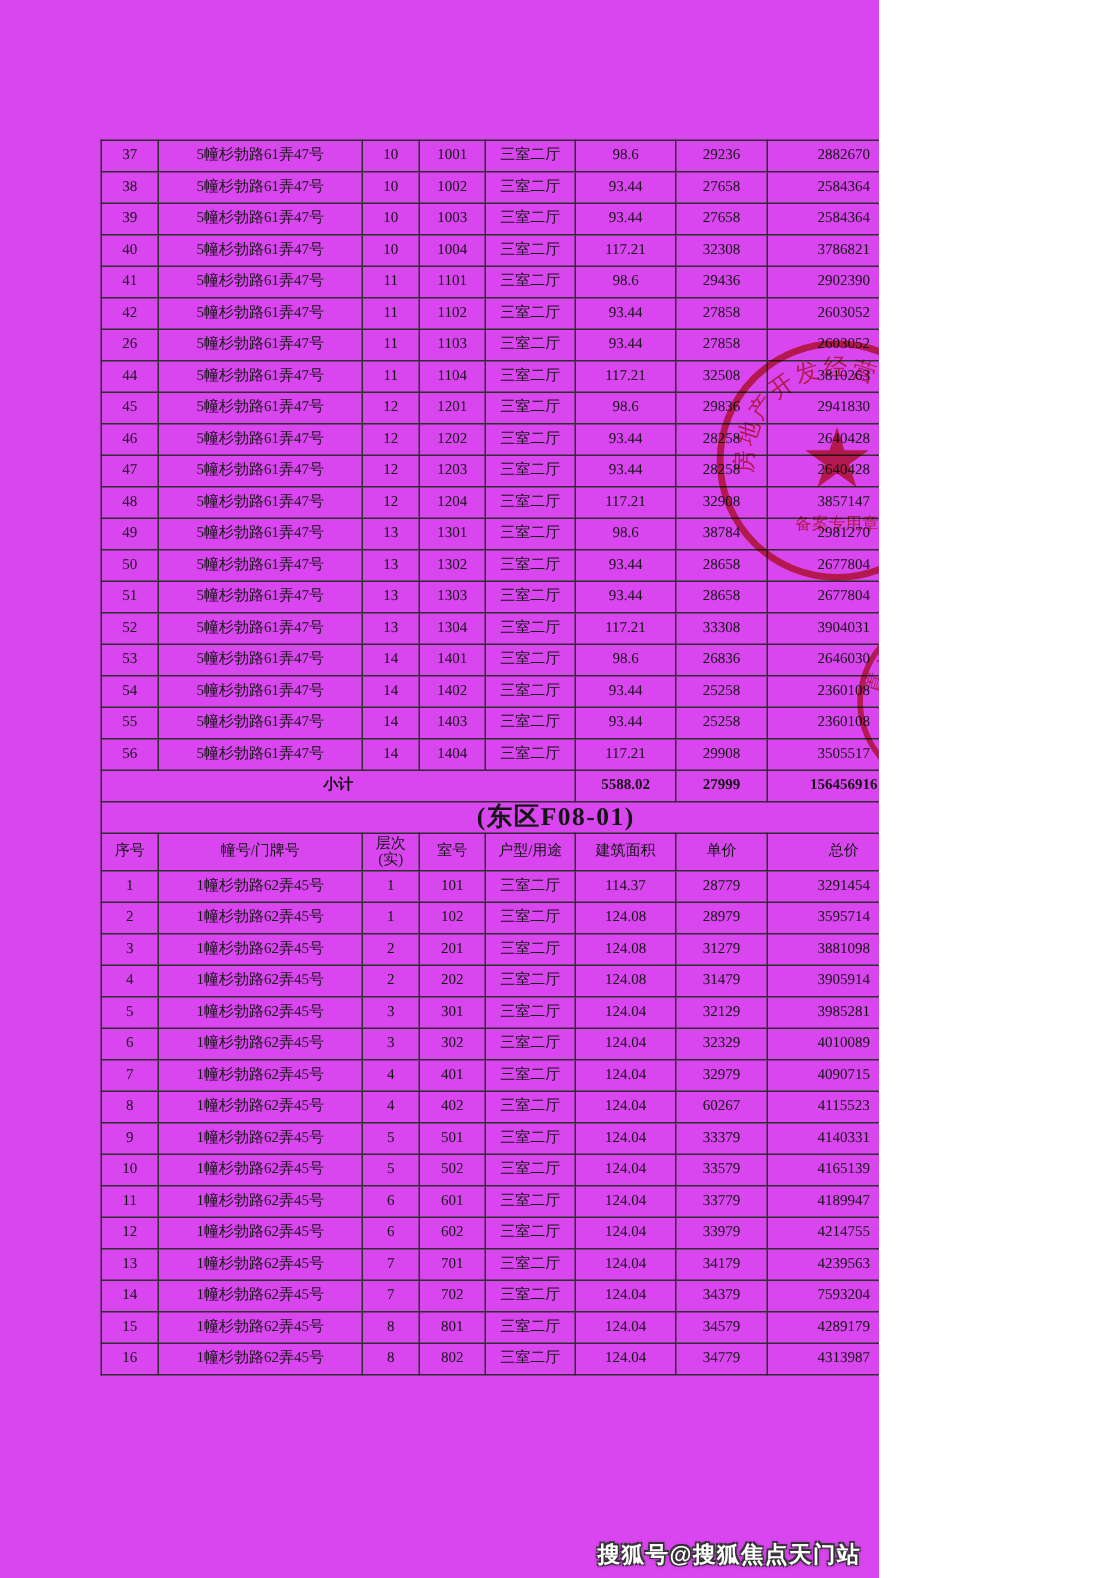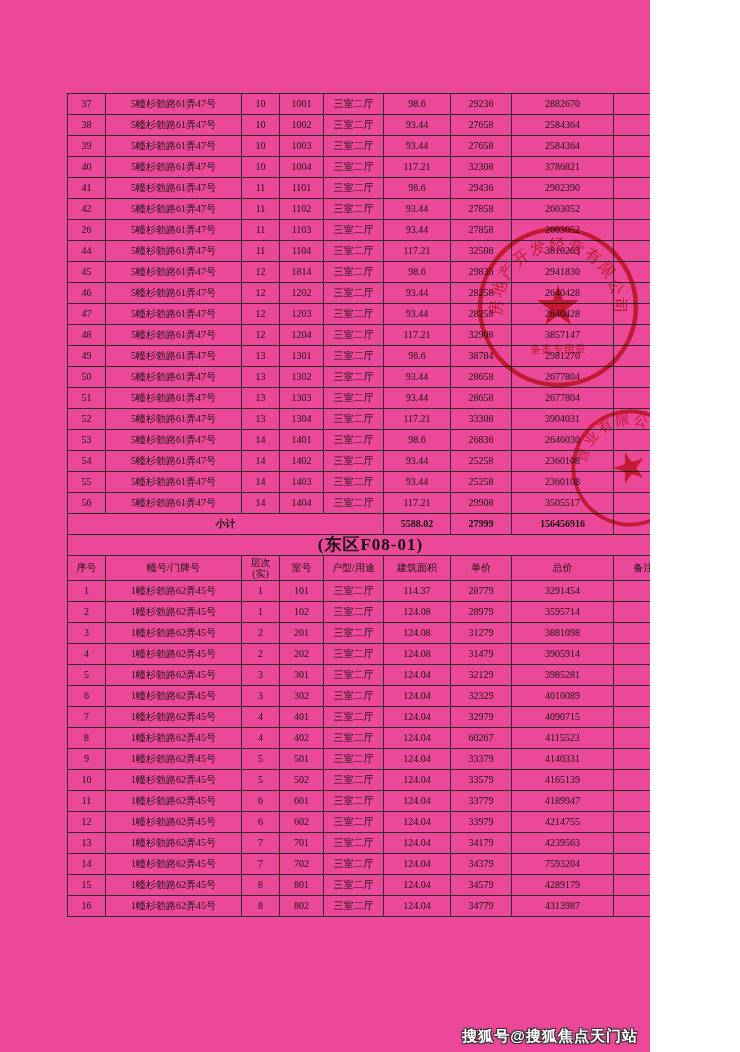--- a/index.html
+++ b/index.html
@@ -1,20 +1,20 @@
 <!DOCTYPE html>
 <html><head>
 <meta charset="utf-8">
 <style>
   *{box-sizing:border-box;}
   html,body{margin:0;padding:0;background:#ffffff;}
   .page{
     position:relative;
-    width:650px;height:1052px;
-    background:#ec4899;
+    width:586px;height:1052px;
+    background:#d946ef;
     overflow:hidden;
     font-family:"Liberation Serif","DejaVu Serif",serif;
   }
   table.price-table{
     position:absolute;left:67px;top:93px;width:606px;
     border-collapse:collapse;table-layout:fixed;
   }
   table.price-table td{
     border:1px solid #2e2e2e;
     font-size:10px;color:#141414;
@@ -137,21 +137,21 @@
           <td>三室二厅</td>
           <td>117.21</td>
           <td>32508</td>
           <td>3810263</td>
           <td></td>
         </tr>
         <tr>
           <td>45</td>
           <td>5幢杉勃路61弄47号</td>
           <td>12</td>
-          <td>1814</td>
+          <td>1201</td>
           <td>三室二厅</td>
           <td>98.6</td>
           <td>29836</td>
           <td>2941830</td>
           <td></td>
         </tr>
         <tr>
           <td>46</td>
           <td>5幢杉勃路61弄47号</td>
           <td>12</td>

